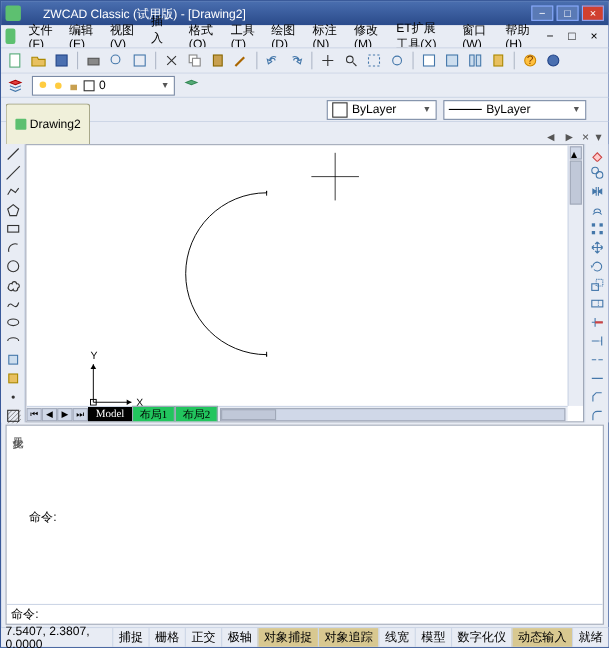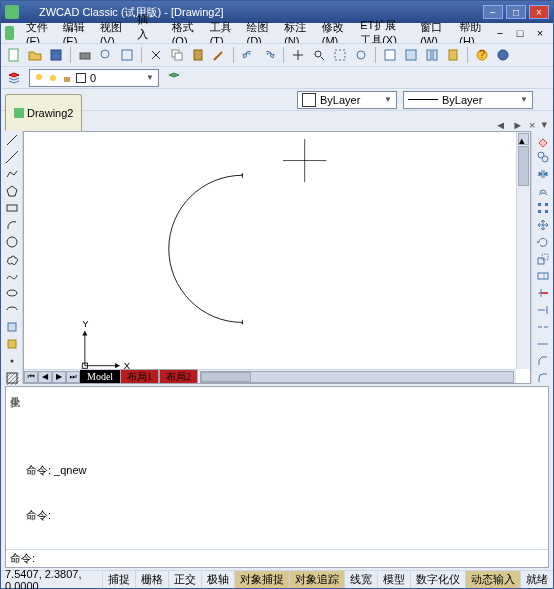--- a/index.html
+++ b/index.html
@@ -29,21 +29,21 @@
 .tabclose span{cursor:pointer;padding:0 2px;}
 .workarea{flex:1;display:flex;background:#e8ecf4;min-height:0;}
 .lefttools{width:22px;background:#e8ecf4;display:flex;flex-direction:column;align-items:center;padding:2px 0;gap:3px;border-right:1px solid #cdd6e6;}
 .lefttools .tbtn{width:18px;height:18px;}
 .righttools{width:22px;background:#e8ecf4;display:flex;flex-direction:column;align-items:center;padding:2px 0;gap:3px;border-left:1px solid #cdd6e6;}
 .canvas-wrap{flex:1;display:flex;flex-direction:column;min-width:0;}
 .canvas{flex:1;background:#fff;position:relative;border:1px solid #a0a8b8;overflow:hidden;}
 .scrollv{width:14px;background:#e8ecf4;border-left:1px solid #cdd6e6;position:absolute;right:0;top:0;bottom:14px;}
 .scrollh{height:14px;background:#e8ecf4;border-top:1px solid #cdd6e6;position:absolute;left:0;right:14px;bottom:0;display:flex;align-items:center;}
 .scrollh .navbtn{width:14px;height:12px;background:#d0d8e8;border:1px solid #a0a8b8;font-size:8px;display:flex;align-items:center;justify-content:center;cursor:pointer;}
-.scrollh .mtab{padding:0 6px;background:#b91c1c;border:1px solid #a0a8b8;font-size:10px;cursor:pointer;font-family:SimSun;}
+.scrollh .mtab{padding:0 6px;background:#22c55e;border:1px solid #a0a8b8;font-size:10px;cursor:pointer;font-family:SimSun;}
 .scrollh .mtab.active{background:#000000;color:#fff;border-color:#000;}
 .cmdarea{height:182px;background:#fff;border:1px solid #a0a8b8;margin:2px 4px;display:flex;flex-direction:column;font-family:SimSun,monospace;font-size:11px;overflow:hidden;}
 .cmdscroll{flex:1;overflow:auto;padding:2px 4px;position:relative;white-space:pre-wrap;line-height:1.35;}
 .cmdtag{position:absolute;left:2px;top:2px;font-size:10px;writing-mode:vertical-rl;color:#555;}
 .cmdtxt{margin-left:16px;}
 .cmdline{height:18px;border-top:1px solid #cdd6e6;display:flex;align-items:center;padding:0 4px;}
 .cmdline input{flex:1;border:none;outline:none;font-family:SimSun,monospace;font-size:11px;}
 .statusbar{height:18px;background:#e8ecf4;border-top:1px solid #cdd6e6;display:flex;align-items:center;font-size:10px;}
 .statusbar .coord{flex:1;padding:0 4px;}
 .statusbar .sbtn{padding:0 5px;border-left:1px solid #cdd6e6;cursor:pointer;height:100%;display:flex;align-items:center;}
@@ -494,21 +494,20 @@
             <path d="M7 7l-3-3M7 7l3-3M7 7l-3 3M7 7l3 3" stroke="#c44"></path>
           </svg>
         </div>
     </div>
   </div>
 
   <div class="cmdarea">
     <div class="cmdscroll">
       <div class="cmdtag">最少化</div>
       <div class="cmdtxt">
-        <div>命令: _qnew</div>
         <div>命令:</div>
         
         
         
         
         
         
       </div>
     </div>
     <div class="cmdline">

